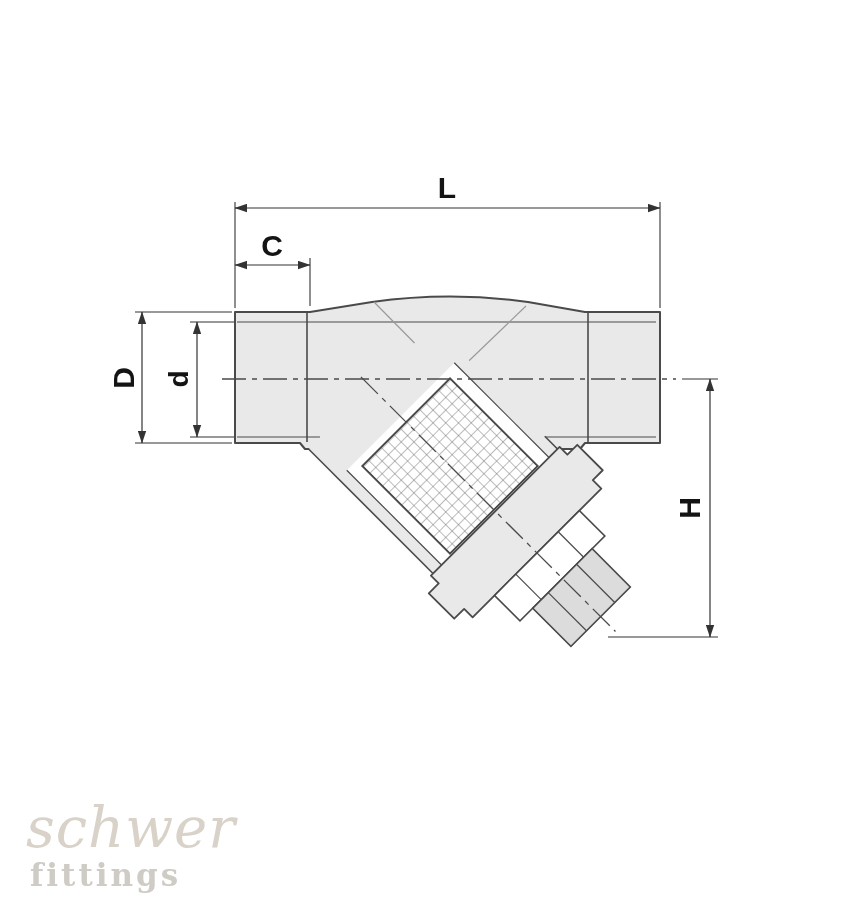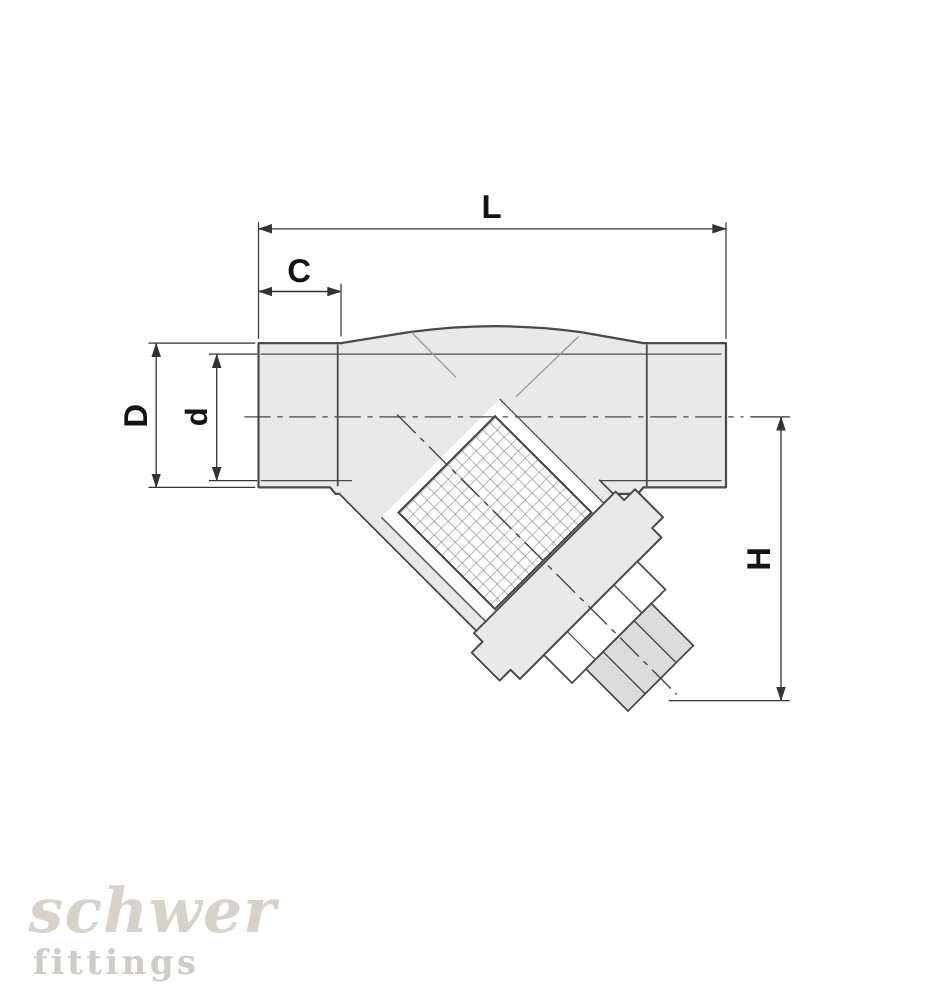--- a/index.html
+++ b/index.html
@@ -29,21 +29,21 @@
   .extline{stroke:var(--dim); stroke-width:1.1; fill:none;}
   .dimline{stroke:var(--dim); stroke-width:1.2; fill:none;}
   .arrowhead{fill:var(--dim);}
   .dimlabel{
     font-family:"Liberation Sans", sans-serif; font-weight:bold;
     font-size:30px; fill:var(--text); text-anchor:middle;
   }
   .dimlabel.small{font-size:28px;}
   .logo{position:absolute; left:26px; top:800px; line-height:1;}
   .logo-name{
-    font-family:"DejaVu Serif", serif; font-weight:bold; font-style:italic;
+    font-family:"DejaVu Serif", serif; font-weight:normal; font-style:italic;
     font-size:56px; color:var(--logo); letter-spacing:1px;
   }
   .logo-tagline{
     font-family:"DejaVu Serif", serif; font-weight:bold;
     font-size:31px; color:var(--logo-tagline); letter-spacing:3px; margin-top:4px; margin-left:4px;
   }
 </style>
 </head>
 <body>
 

